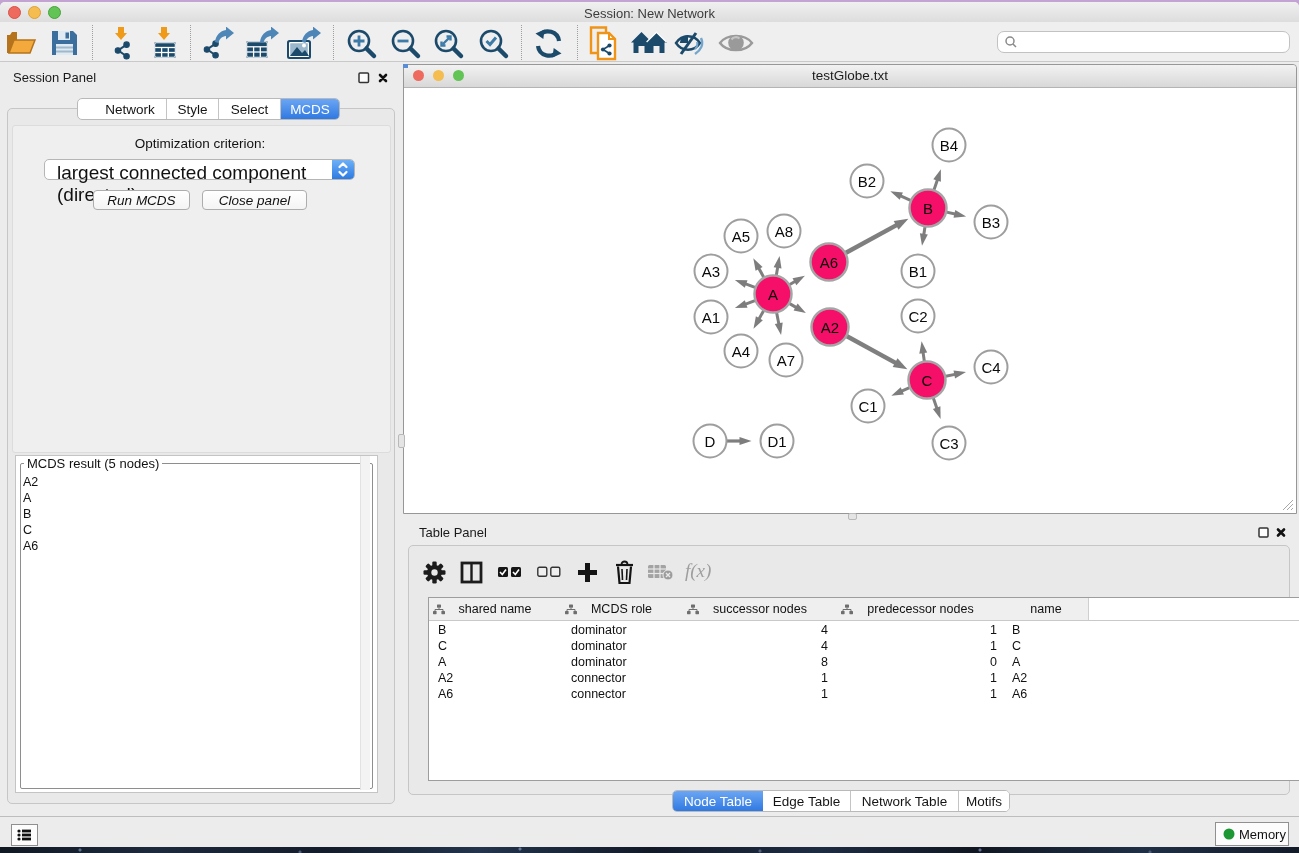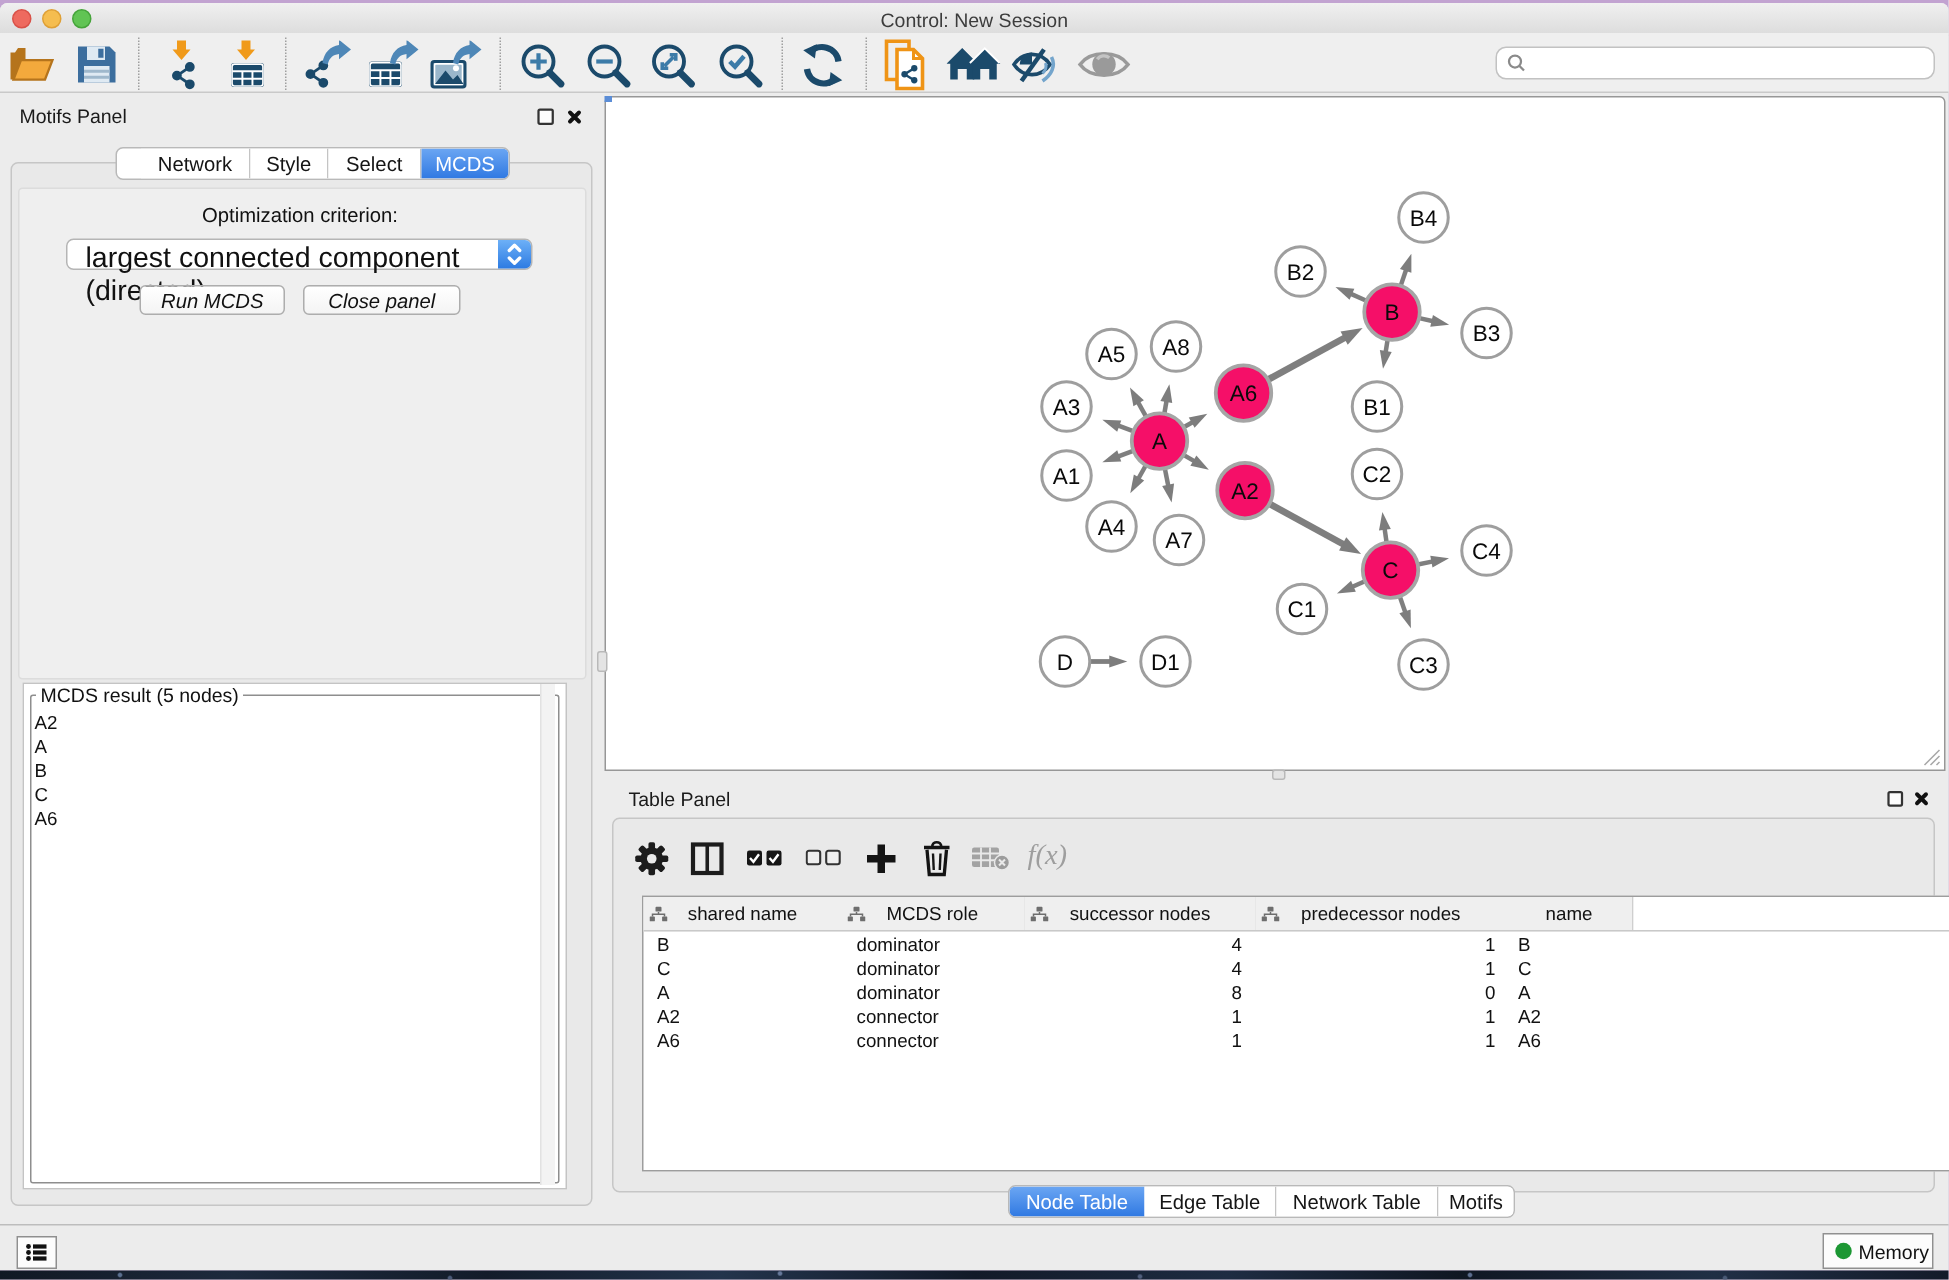--- a/index.html
+++ b/index.html
@@ -56,21 +56,21 @@
 </style>
 </head>
 <body>
 <div id="desktop"></div>
 <div id="appwin"></div>
 
 <div id="titlebar">
   <div class="tl" style="left:7.5px;background:#ee6a5f;border:0.5px solid #d95148;"></div>
   <div class="tl" style="left:27.5px;background:#f5bd4f;border:0.5px solid #dfa036;"></div>
   <div class="tl" style="left:47.5px;background:#61c454;border:0.5px solid #45a43a;"></div>
-  <div class="t">Control: New Session</div>
+  <div class="t">Session: New Network</div>
 </div>
 
 <div id="toolbar">
   <div class="sep" style="left:92px"></div>
   <div class="sep" style="left:190px"></div>
   <div class="sep" style="left:333px"></div>
   <div class="sep" style="left:521px"></div>
   <div class="sep" style="left:577px"></div>
   <div id="searchbox">
     <svg width="16" height="16" style="position:absolute;left:5px;top:2px" viewBox="0 0 16 16">
@@ -205,21 +205,21 @@
 <path d="M22 3 L7 24" stroke="#1b4a6b" stroke-width="3"></path>
 <path d="M27 8 C 30 14 27 20 21 24" fill="none" stroke="#74a5cc" stroke-width="2.4"></path>
 <path d="M23 12 C 24 15 23 17 21 19" fill="none" stroke="#74a5cc" stroke-width="2"></path>
 </svg>
 <svg class="abs" style="left:718px;top:31px" width="36" height="25" viewBox="0 0 36 25">
 <path d="M2 12 C 9 2.5 27 2.5 34 12 C 27 21.5 9 21.5 2 12 Z" fill="none" stroke="#9a9a9a" stroke-width="2.4"></path>
 <circle cx="18" cy="11.8" r="7.8" fill="#9a9a9a"></circle>
 <path d="M13.5 8.5 A 5.5 5.5 0 0 1 21.5 7.5" fill="none" stroke="#c4c4c4" stroke-width="2.2"></path>
 </svg>
 
-<div id="cp-title">Motifs Panel</div>
+<div id="cp-title">Session Panel</div>
 <svg class="abs" style="left:358px;top:72px" width="34" height="13" viewBox="0 0 34 13">
   <rect x="1" y="1" width="9.5" height="9.5" rx="1" fill="#fdfdfd" stroke="#333" stroke-width="1.5"></rect>
   <path d="M22 1 L28 7 M28 1 L22 7" transform="translate(0,2)" stroke="#111" stroke-width="2.6" stroke-linecap="round"></path>
 </svg>
 <div id="cp-panel"></div>
 <div id="cp-inner"></div>
 <div class="tabbar" style="left:77px;top:98px;width:245px;">
   <div class="tab" style="width:72px">Network</div>
   <div class="tab" style="width:51px">Style</div>
   <div class="tab" style="width:61px">Select</div>
@@ -257,20 +257,26 @@
 <div id="membtn">
   <svg width="12" height="12" style="position:absolute;left:7px;top:5px">
       <circle cx="6" cy="6" r="5.5" fill="#1c9733"></circle>
     </svg>
   <span style="position:absolute;left:23px;top:4px">Memory</span>
 </div>
 <div id="darkstrip"></div>
 
 <div class="abs" style="left:403px;top:64px;width:5px;height:4px;background:#5b8dd6;z-index:5;"></div>
 <div id="netwin">
+  <div id="nettitle">
+    <div class="tl" style="left:9px;top:5px;width:11px;height:11px;background:#ee6a5f;"></div>
+    <div class="tl" style="left:28.5px;top:5px;width:11px;height:11px;background:#f5bd4f;"></div>
+    <div class="tl" style="left:48.5px;top:5px;width:11px;height:11px;background:#61c454;"></div>
+    <div class="t">testGlobe.txt</div>
+  </div>
   <div id="graphwrap"><svg id="graph" width="893" height="426" viewBox="0 0 893 426" font-family="Liberation Sans, sans-serif">
         <line x1="359.4" y1="166.4" x2="353.1" y2="155.1" stroke="#7f7f7f" stroke-width="3"></line>
         <polygon points="348.3,146.3 357.6,154.9 350.6,158.8" fill="#7d7d7d"></polygon>
         <line x1="371.1" y1="164.5" x2="372.9" y2="154.0" stroke="#7f7f7f" stroke-width="3"></line>
         <polygon points="374.6,144.1 376.5,156.6 368.6,155.3" fill="#7d7d7d"></polygon>
         <line x1="351.3" y1="175.8" x2="339.3" y2="171.3" stroke="#7f7f7f" stroke-width="3"></line>
         <polygon points="329.9,167.9 342.5,168.3 339.8,175.8" fill="#7d7d7d"></polygon>
         <line x1="351.3" y1="188.2" x2="339.3" y2="192.7" stroke="#7f7f7f" stroke-width="3"></line>
         <polygon points="329.9,196.1 339.8,188.2 342.5,195.7" fill="#7d7d7d"></polygon>
         <line x1="359.3" y1="197.5" x2="353.4" y2="208.0" stroke="#7f7f7f" stroke-width="3"></line>

